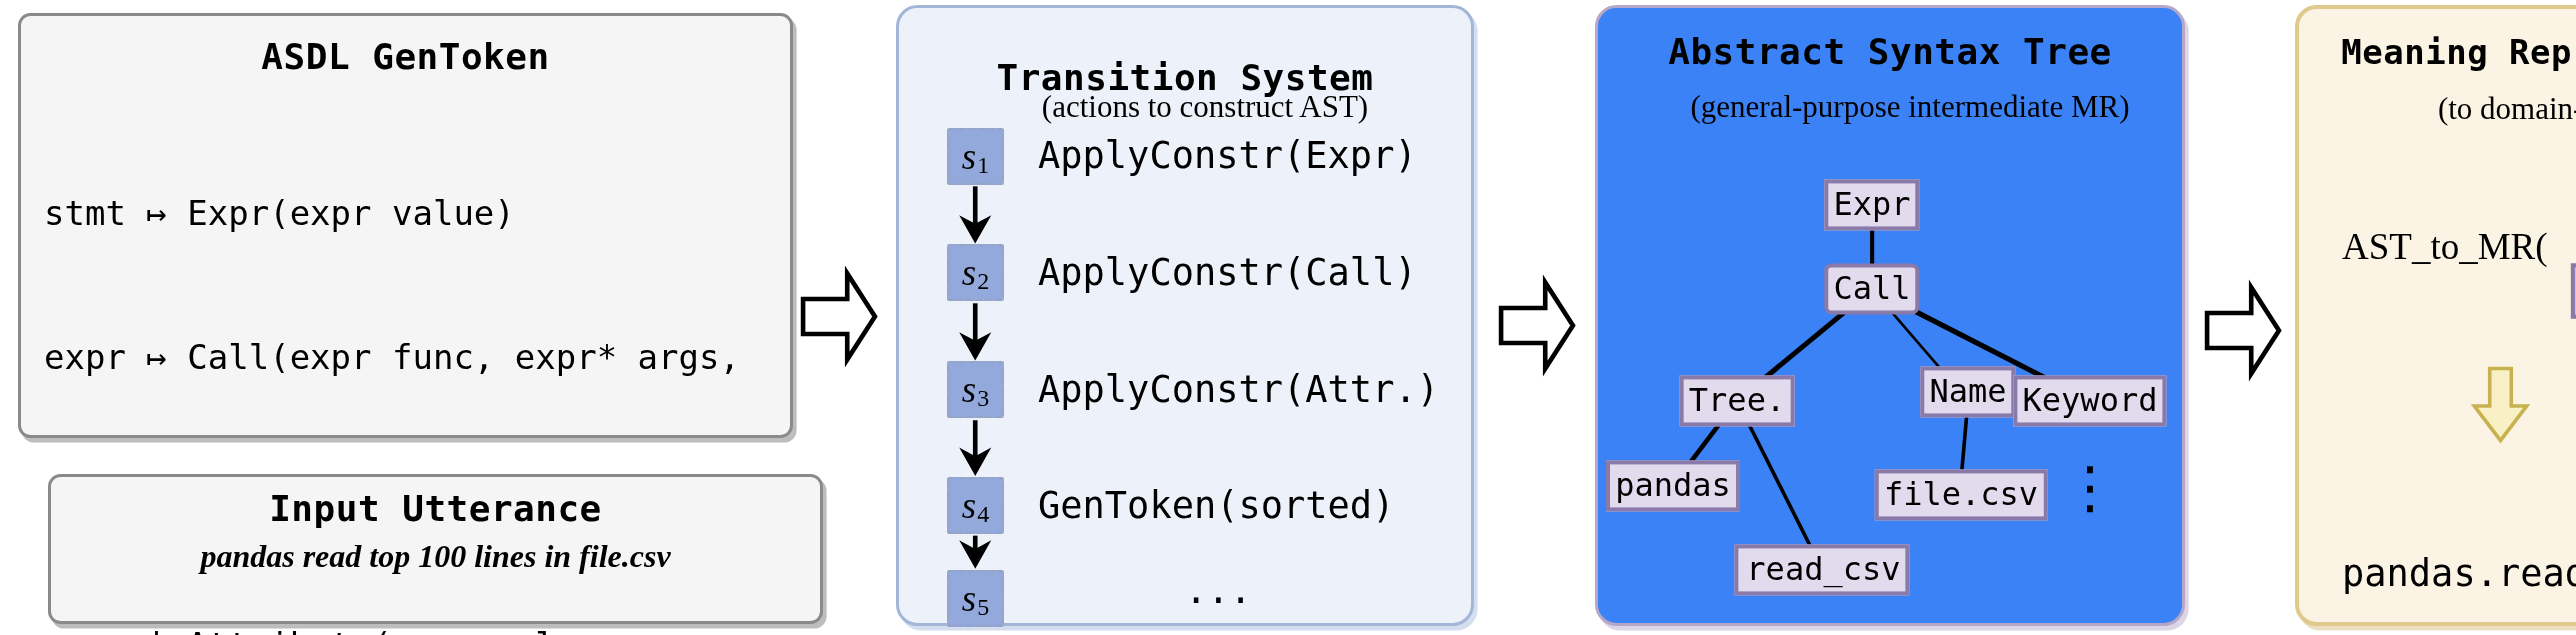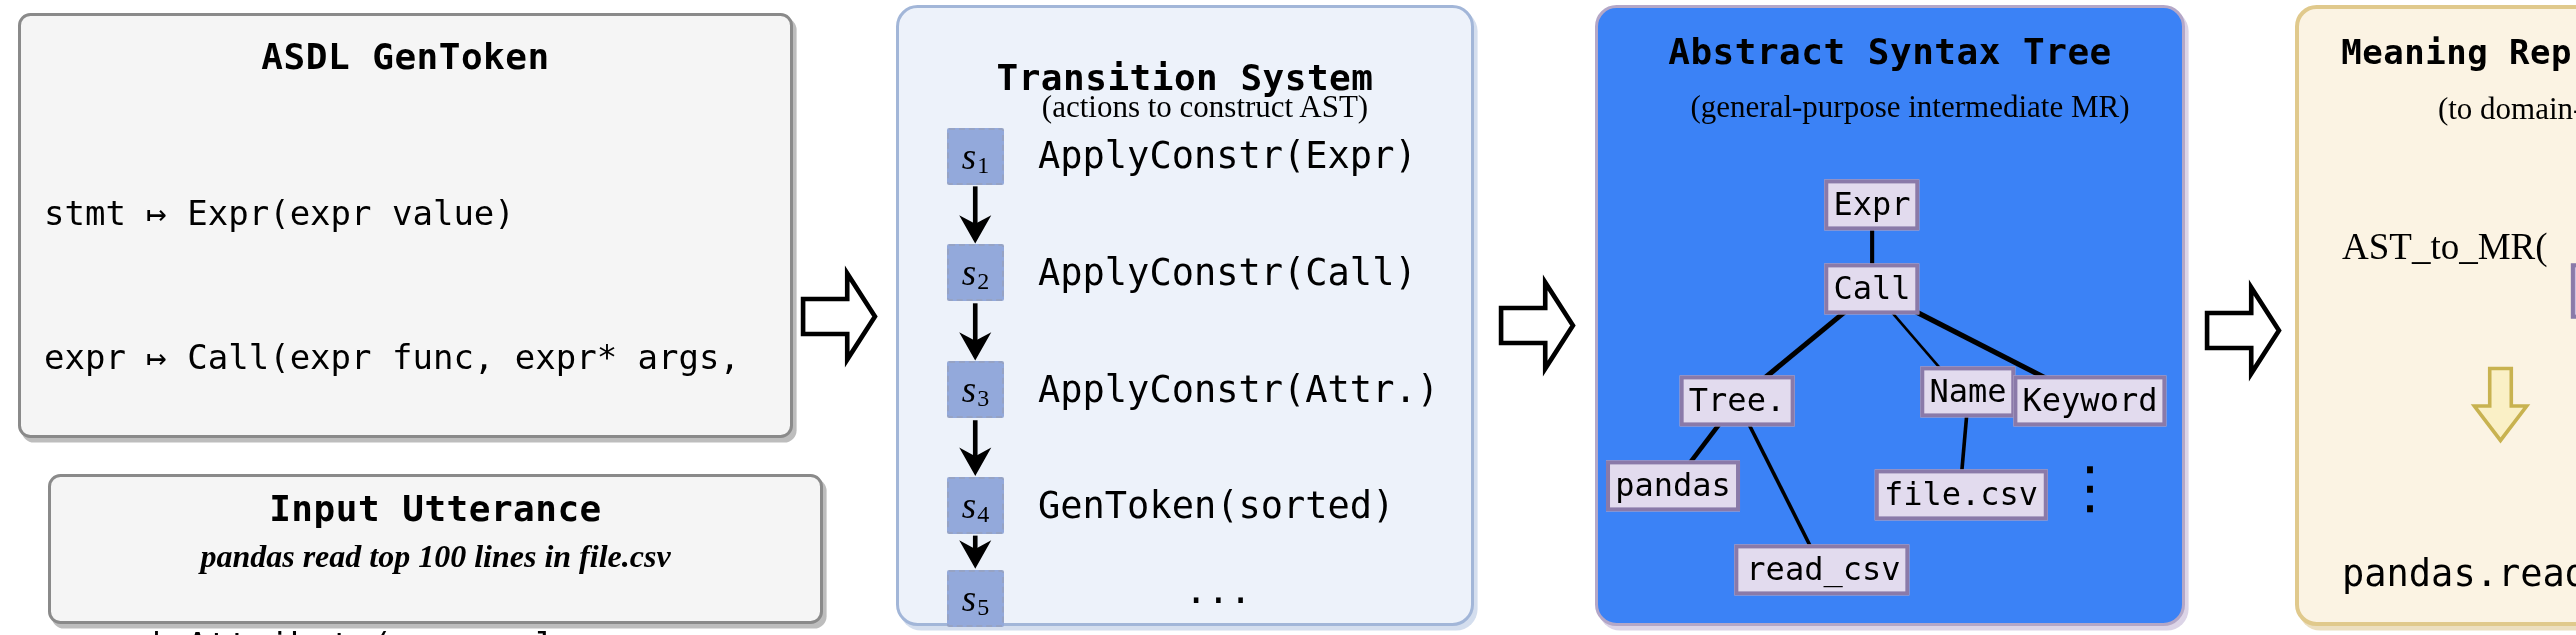--- a/index.html
+++ b/index.html
@@ -134,21 +134,21 @@
         <line x1="532" y1="546" x2="270" y2="762" stroke-width="10"></line>
         <line x1="532" y1="546" x2="718" y2="762" stroke-width="5"></line>
         <line x1="532" y1="546" x2="955" y2="762" stroke-width="10"></line>
         <line x1="270" y1="762" x2="145" y2="927" stroke-width="9"></line>
         <line x1="270" y1="762" x2="435" y2="1090" stroke-width="7"></line>
         <line x1="718" y1="762" x2="702" y2="945" stroke-width="7"></line>
       </g>
     </svg>
 
     <div class="ast-node" style="left:274px;top:197px;">Expr</div>
-    <div class="ast-node" style="left:274px;top:281px;">Call</div>
+    <div class="ast-node" style="left:274px;top:281px;border-radius:7px;">Call</div>
     <div class="ast-node" style="left:139px;top:393px;">Tree.</div>
     <div class="ast-node" style="left:370px;top:384px;">Name</div>
     <div class="ast-node" style="left:492px;top:393px;">Keyword</div>
     <div class="ast-node" style="left:75px;top:478px;">pandas</div>
     <div class="ast-node" style="left:224px;top:562px;padding-left:8px;">read_csv</div>
     <div class="ast-node" style="left:363px;top:487px;">file.csv</div>
     <div class="tree-dots" style="left:492px;top:479px;">⋮</div>
   </div>
 
   <svg style="left:2204px;top:281px;" width="77" height="99" viewBox="0 0 150 192">

